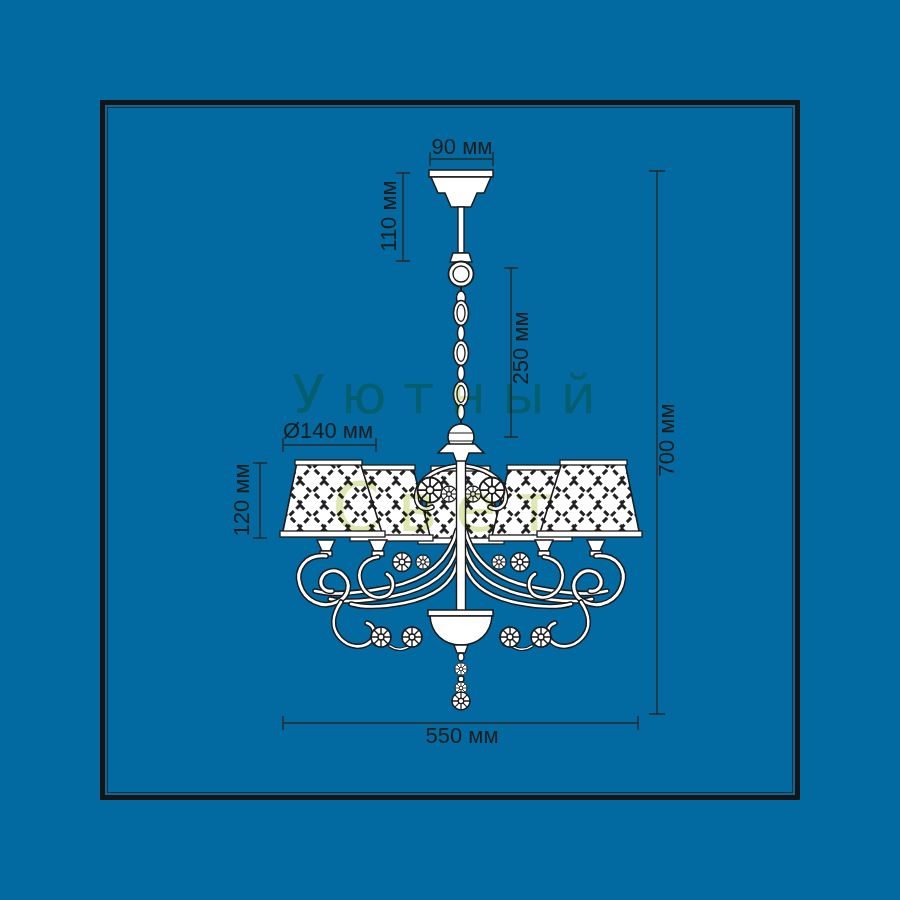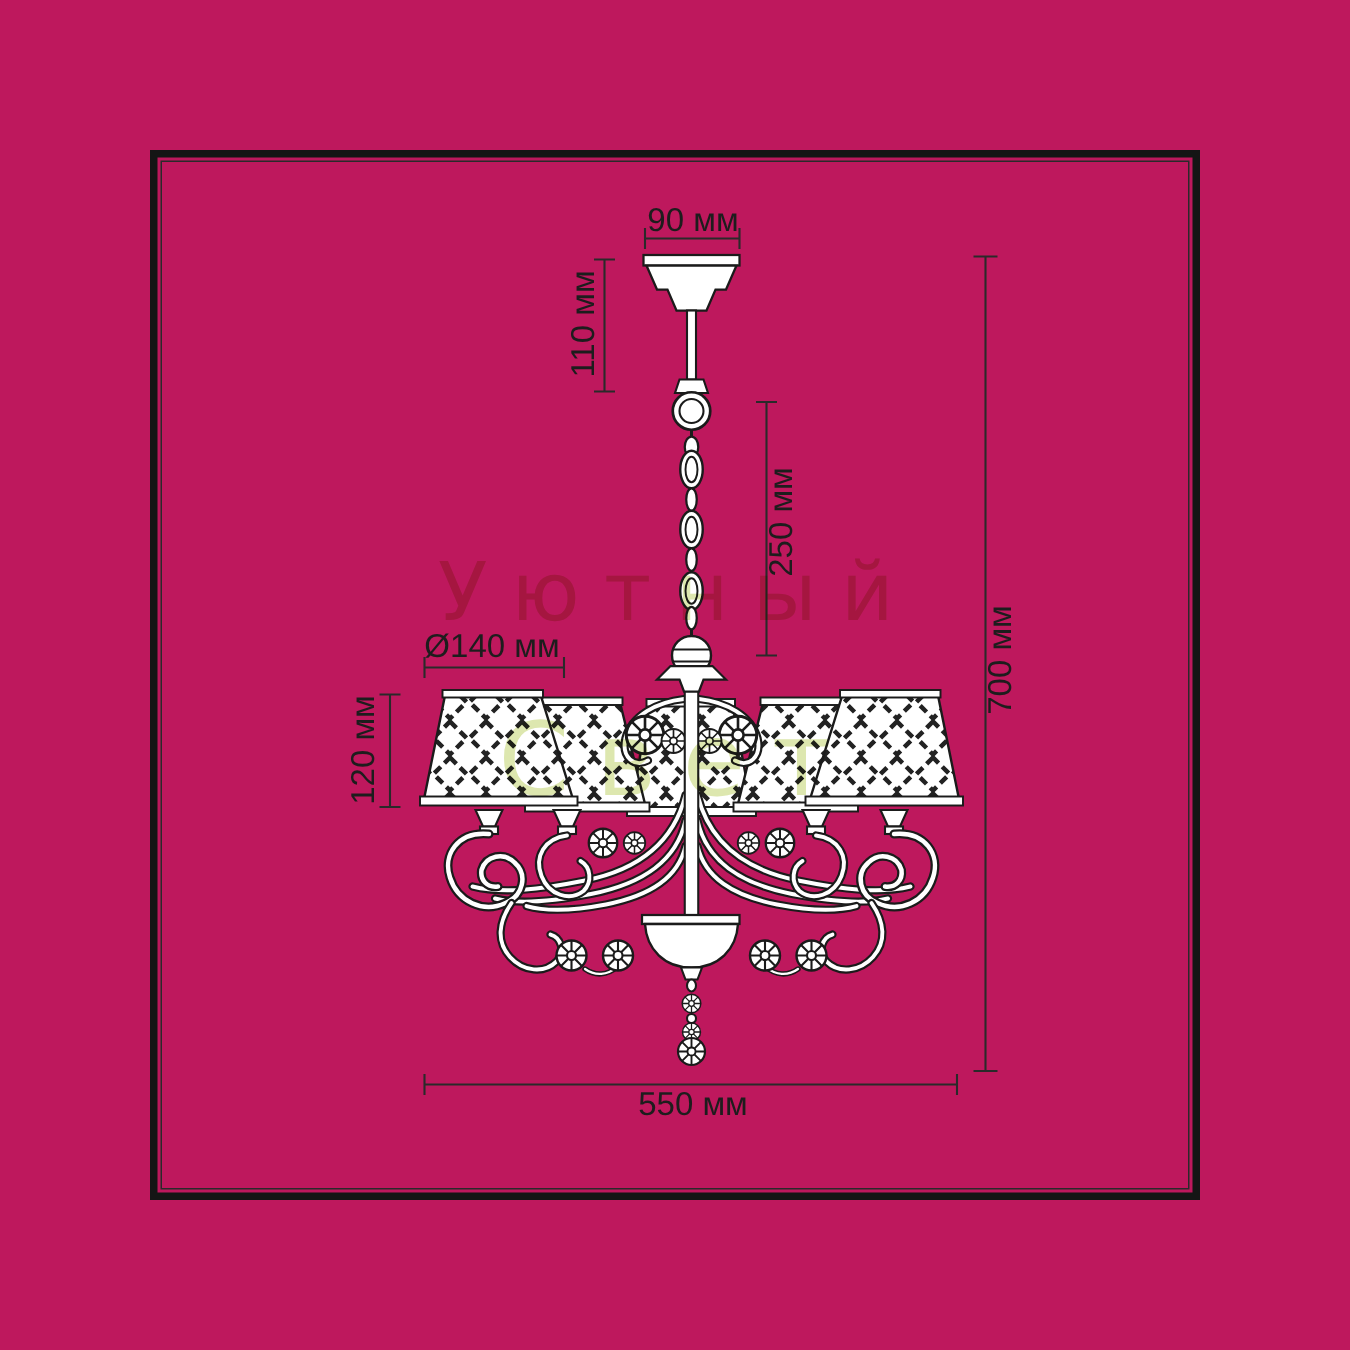--- a/index.html
+++ b/index.html
@@ -1,16 +1,16 @@
 <!DOCTYPE html>
 <html><head>
 <meta charset="utf-8">
 <style>
   html,body{margin:0;padding:0;background:#fff;}
-  .stage{position:relative;width:900px;height:900px;background:#be185d;overflow:hidden;
+  .stage{position:relative;width:900px;height:900px;background:#0369a1;overflow:hidden;
          font-family:"Liberation Sans",sans-serif;}
   .frame-outer{position:absolute;left:100px;top:100px;width:700px;height:700px;
          box-sizing:border-box;border:5px solid #151515;z-index:1;}
   .frame-inner{position:absolute;left:107px;top:107px;width:686px;height:686px;
          box-sizing:border-box;border:1px solid #2a2a2a;z-index:1;}
   svg.drawing{position:absolute;left:0;top:0;z-index:2;}
   .wm{position:absolute;z-index:3;mix-blend-mode:multiply;font-weight:normal;
       color:#dde7af;white-space:nowrap;font-family:"DejaVu Sans",sans-serif;
       pointer-events:none;line-height:1;}
   .wm1{left:452px;top:368px;transform:translateX(-50%);font-size:54px;letter-spacing:0.30em;}

